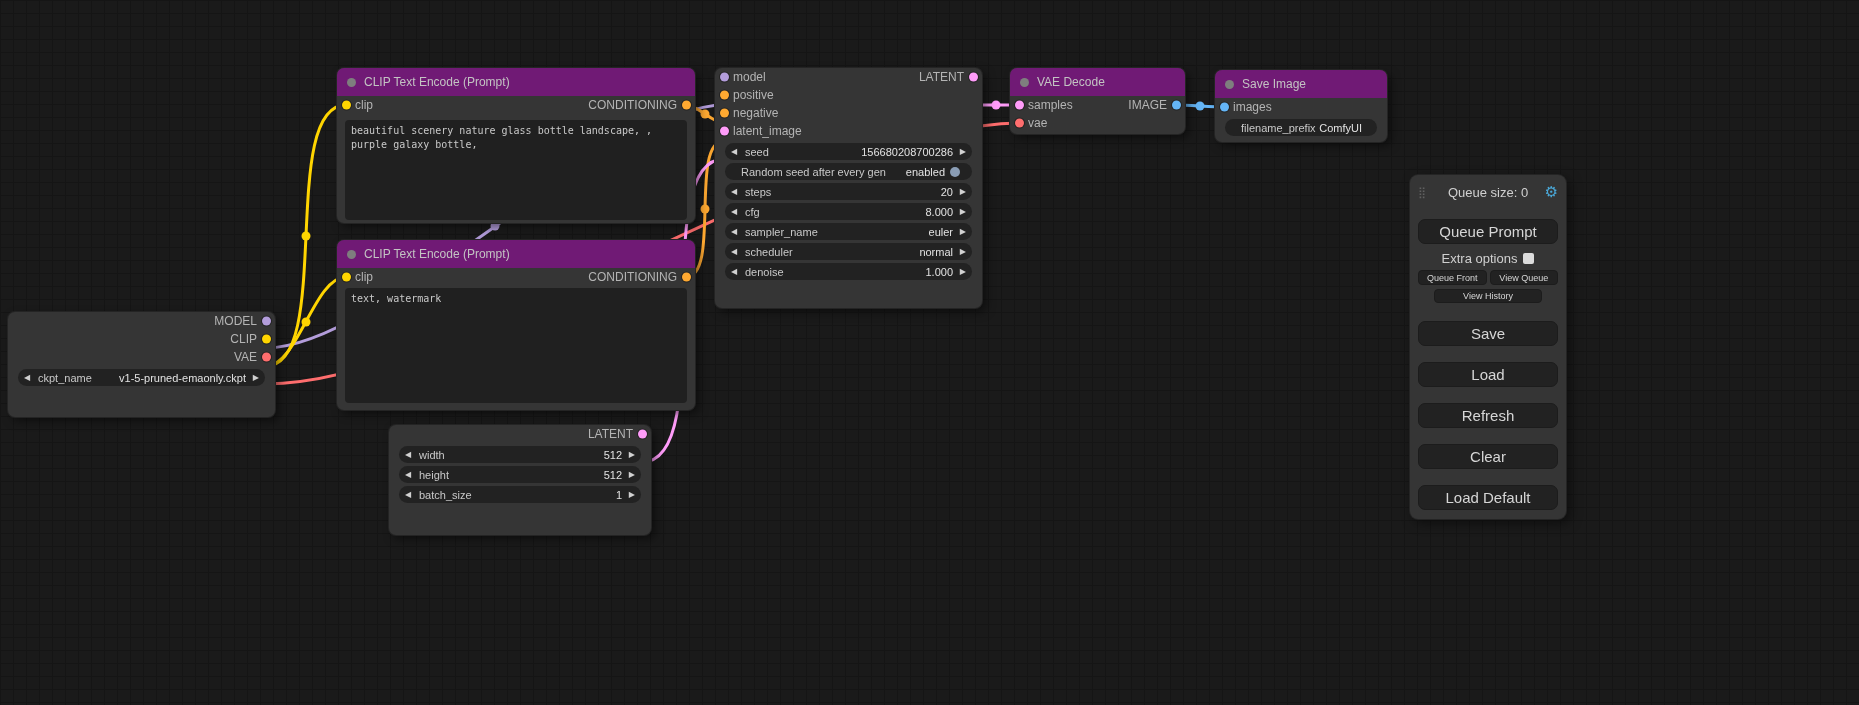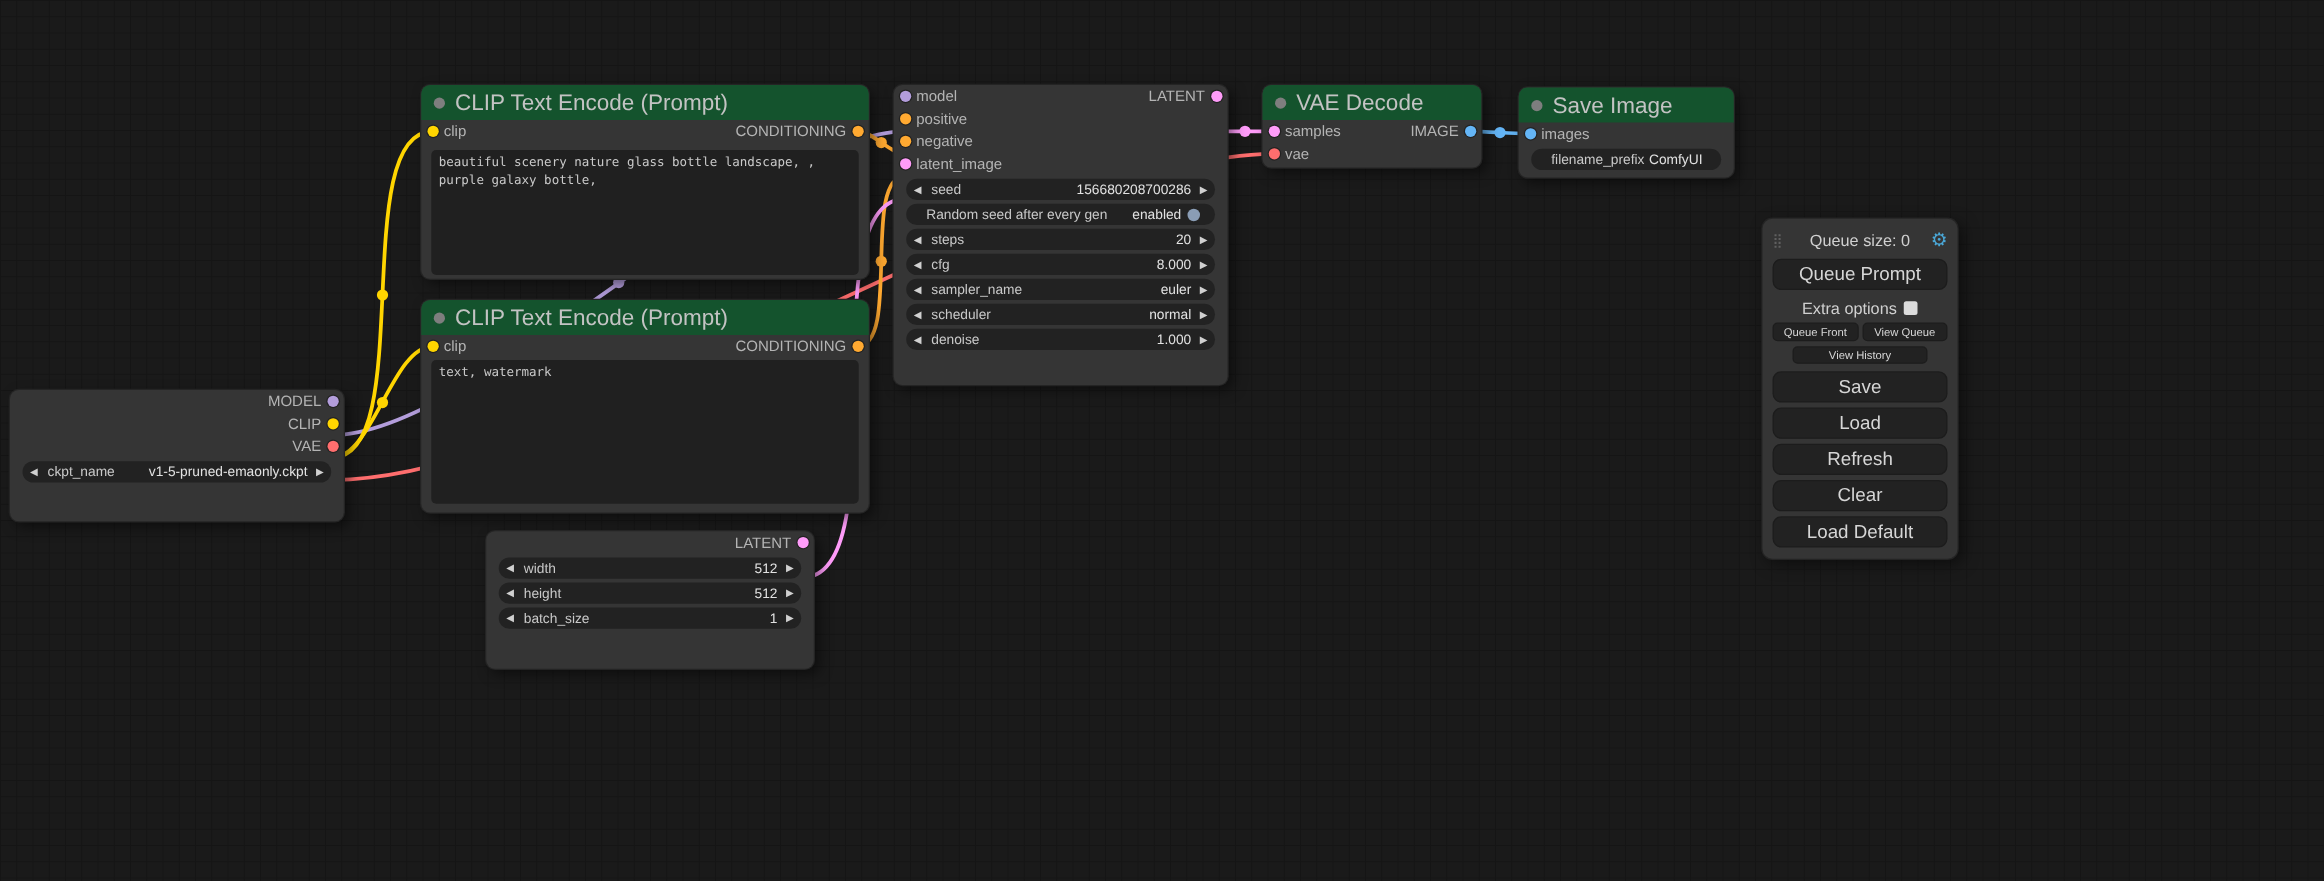--- a/index.html
+++ b/index.html
@@ -19,21 +19,21 @@
   .links{position:absolute;left:0;top:0;z-index:1}
   .links path{fill:none;stroke-width:3;stroke-linecap:round}
   .lk-model{stroke:var(--model)} .lk-clip{stroke:var(--clip)} .lk-vae{stroke:var(--vae)}
   .lk-cond{stroke:var(--cond)} .lk-latent{stroke:var(--latent)} .lk-image{stroke:var(--image)}
   .fl-model{fill:var(--model)} .fl-clip{fill:var(--clip)} .fl-vae{fill:var(--vae)}
   .fl-cond{fill:var(--cond)} .fl-latent{fill:var(--latent)} .fl-image{fill:var(--image)}
 
   .node{position:absolute;background:#353535;border-radius:7px;z-index:2;
     box-shadow:0 0 0 1px #242424,4px 4px 10px rgba(0,0,0,.5)}
   .ntitle{height:28px;display:flex;align-items:center;gap:8px;padding:0 10px;
-    background:#14532d;border-radius:7px 7px 0 0;color:#c3c3c3;font-size:18px}
+    background:#701a75;border-radius:7px 7px 0 0;color:#c3c3c3;font-size:12px}
   .ndot{width:9px;height:9px;border-radius:50%;background:#7e7e7e;flex:none}
   .srow{position:relative;height:18px;display:flex;align-items:center;
     padding:0 18px;color:#b4b4b4;font-size:12px}
   .srow .olabel{margin-left:auto}
   .sdot{position:absolute;top:50%;width:9px;height:9px;border-radius:50%;
     transform:translateY(-50%);box-shadow:0 0 0 1px rgba(0,0,0,.35)}
   .sdot.in{left:4.5px}.sdot.out{right:4.5px}
   .c-model{background:var(--model)}.c-clip{background:var(--clip)}.c-vae{background:var(--vae)}
   .c-cond{background:var(--cond)}.c-latent{background:var(--latent)}.c-image{background:var(--image)}
 
@@ -52,21 +52,21 @@
 
   .menu{position:absolute;left:1410px;top:175px;width:156px;z-index:3;background:#353535;
     border-radius:8px;box-shadow:0 0 0 1px #242424,4px 4px 12px rgba(0,0,0,.5);
     padding:6px 8px 9px;display:flex;flex-direction:column}
   .menu-header{display:flex;align-items:center;height:22px}
   .drag-handle{color:#606060;font-size:11px;width:16px;cursor:grab}
   .qsize{flex:1;text-align:center;color:#d0d0d0;font-size:13px}
   .gear{color:#4aa8d8;font-size:15px;width:16px;text-align:right;cursor:pointer}
   .btn{background:#222;border:1px solid #1c1c1c;color:#d6d6d6;border-radius:7px;
     display:flex;align-items:center;justify-content:center;cursor:pointer;font-family:inherit}
-  .btn-large{height:25px;font-size:15px;margin-top:4px}
+  .btn-large{height:25px;font-size:15px;margin-top:16px}
   .extra{display:flex;align-items:center;justify-content:center;gap:6px;color:#d0d0d0;
     font-size:13px;margin:7px 0 4px}
   .checkbox{width:11px;height:11px;background:#dcdcdc;border-radius:2px;cursor:pointer}
   .btn-row{display:flex;gap:3px;margin-bottom:4px}
   .btn-sm{height:15px;font-size:9px;border-radius:4px;flex:1}
   .btn-xs{height:14px;font-size:9px;border-radius:4px;width:108px;margin:0 auto 2px}
 </style>
 </head>
 <body>
 

